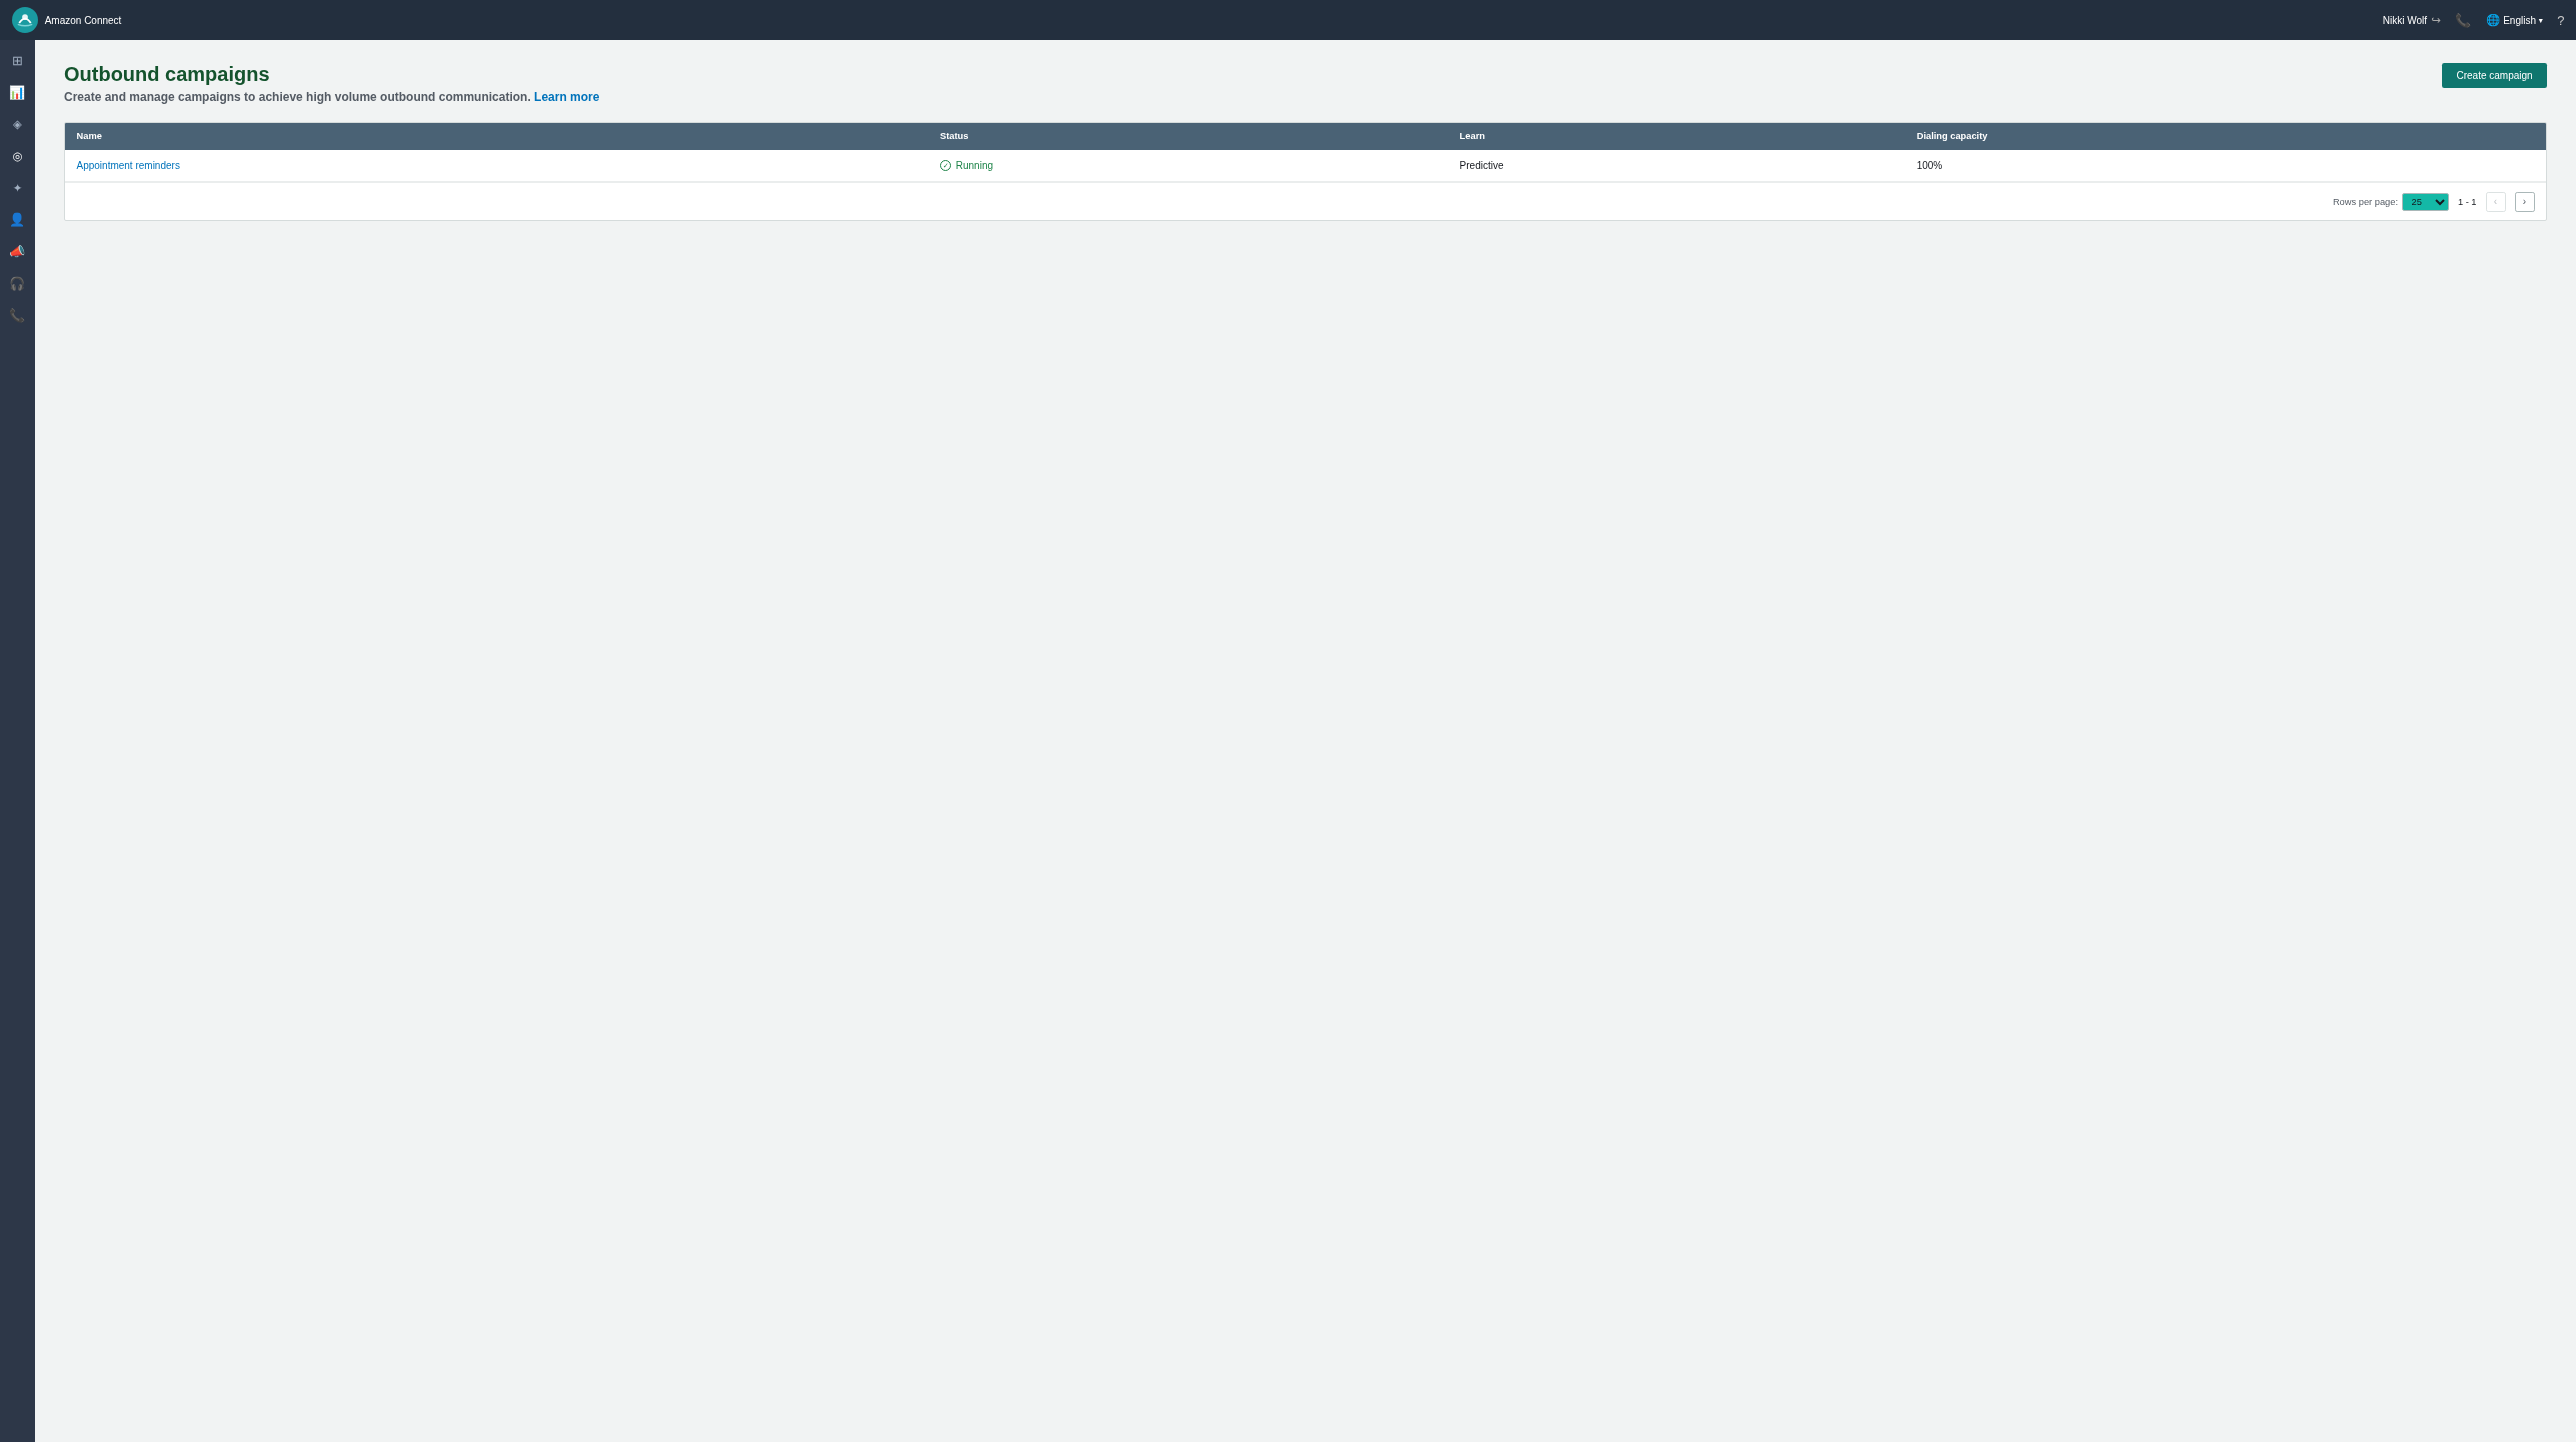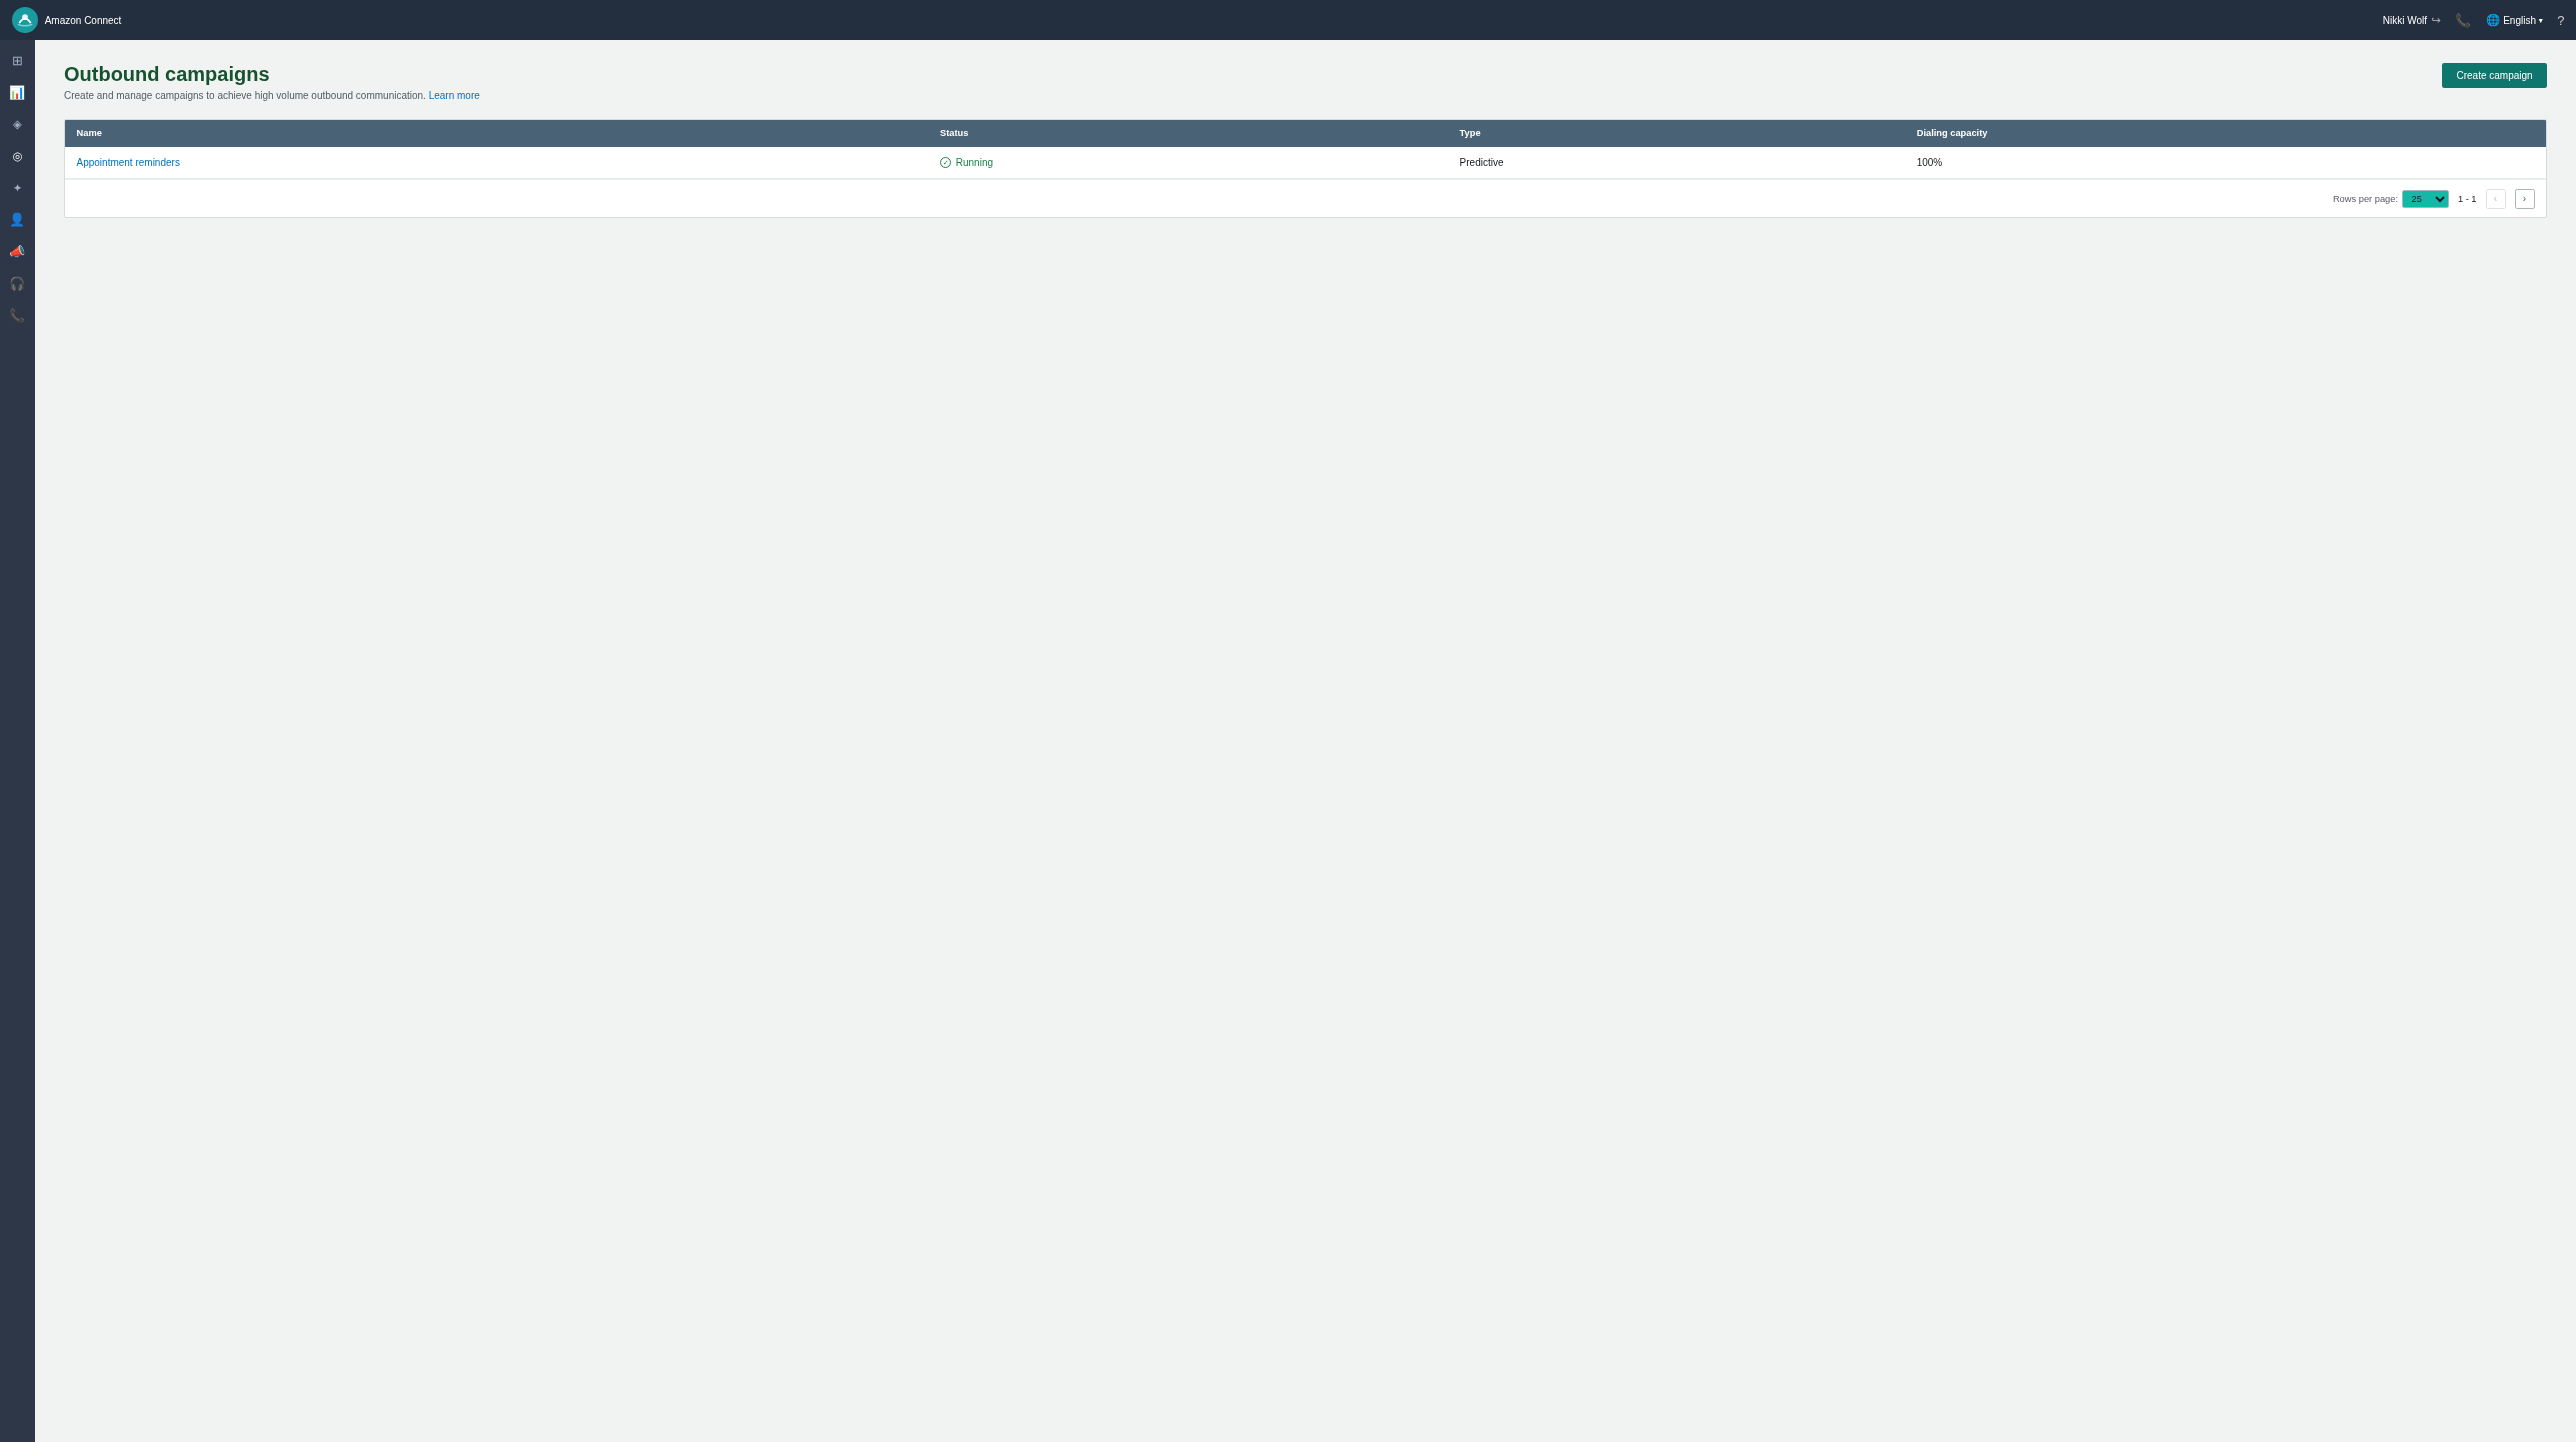--- a/index.html
+++ b/index.html
@@ -101,22 +101,23 @@
       justify-content: space-between;
       margin-bottom: 17.3px;
     }
     .page-title {
       font-size: 20px;
       font-weight: 600;
       color: #14532d;
       margin-bottom: 4.3px;
     }
     .page-subtitle {
-      font-size: 10px;
+      font-size: 12px;
       color: #545b64;
+      font-weight: bold;
     }
     .page-subtitle a {
       color: #0073bb;
       text-decoration: none;
     }
 
     .create-btn {
       background: #0f766e;
       color: #fff;
       border: none;
@@ -298,21 +299,21 @@
     </div>
     <button class="create-btn">Create campaign</button>
   </div>
 
   <div class="table-container">
     <table>
       <thead>
         <tr>
           <th>Name</th>
           <th>Status</th>
-          <th>Type</th>
+          <th>Learn</th>
           <th>Dialing capacity</th>
         </tr>
       </thead>
       <tbody>
         <tr>
           <td>
             <a class="campaign-link">Appointment reminders</a>
           </td>
           <td>
             <span class="status-running">

